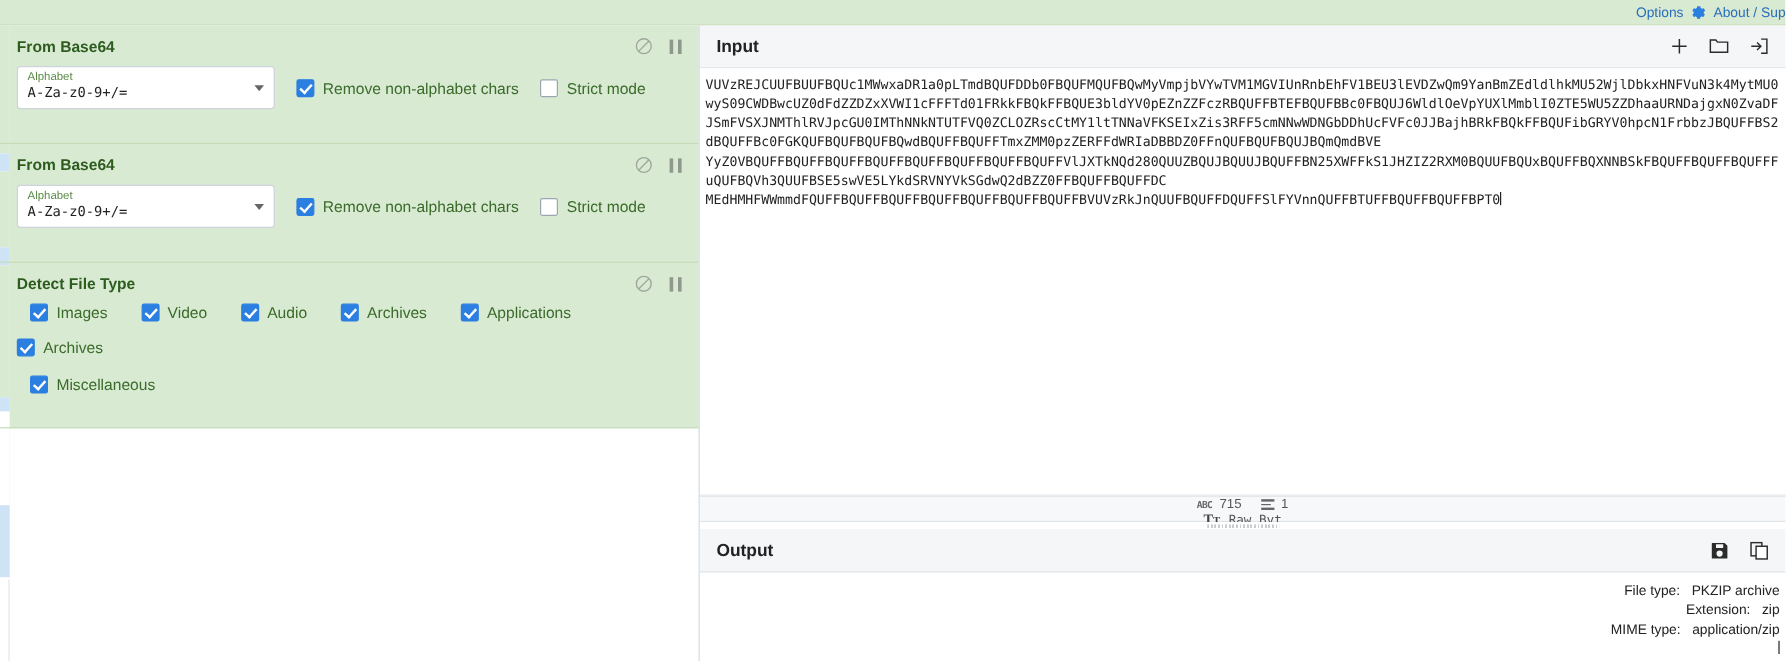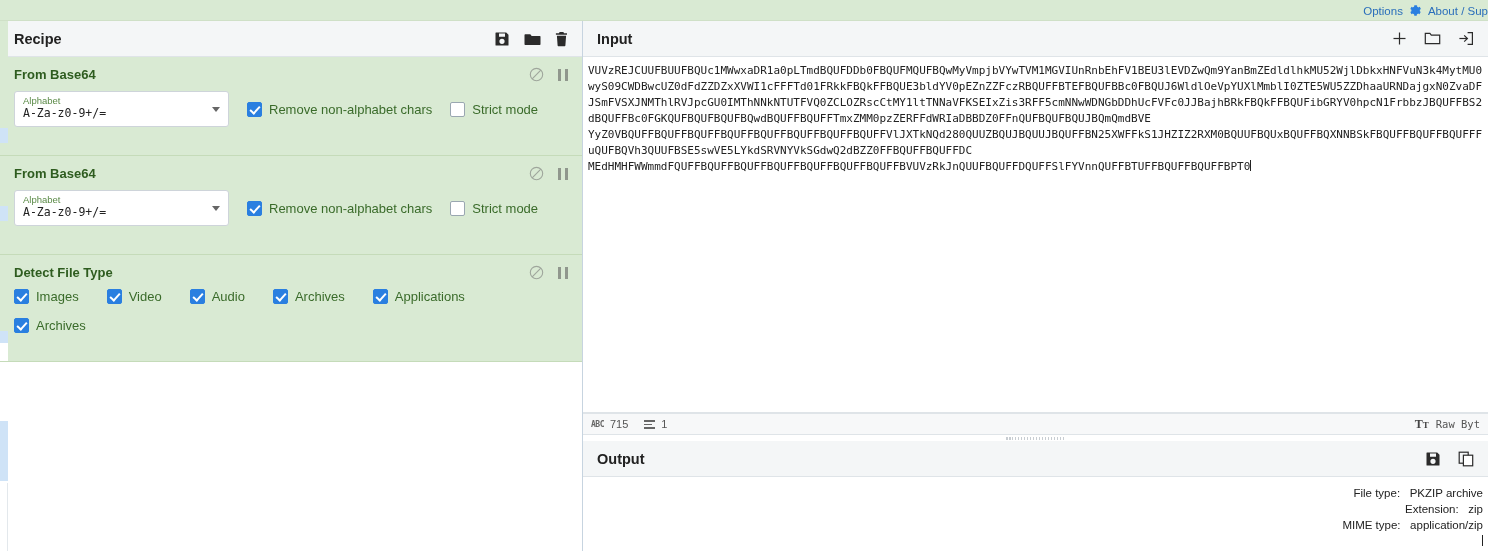--- a/index.html
+++ b/index.html
@@ -179,21 +179,21 @@
     font-size: 13px;
     color: #3a6b2a;
     white-space: nowrap;
   }
   .dft-row {
     display: flex;
     align-items: center;
     flex-wrap: wrap;
     row-gap: 14px;
   }
-  .dft-row .chk-group:first-child { margin-left: 0; }
+  .dft-row .chk-group:first-child { margin-left: 11px; }
   .dft-row .chk-group { margin-left: 0; margin-right: 28px; }
   .dft-row2 { margin-top: 16px; }
 
   .recipe-rest { flex: 1; background: #fff; }
 
   
   .edge-strip {
     position: absolute;
     left: 0; top: 0; bottom: 0;
     width: 8px;
@@ -248,20 +248,21 @@
     height: 22px;
     background: #f7f8f9;
     border-top: 1px solid #dfe4e8;
     border-bottom: 1px solid #dfe4e8;
     display: flex;
     align-items: center;
     padding: 0 8px;
     font-size: 11px;
     color: #555;
     justify-content: space-between;
+    flex-direction: column;
   }
   .sb-left { display: flex; align-items: center; gap: 16px; }
   .sb-item { display: flex; align-items: center; gap: 6px; }
   .sb-ico {
     font-family: "DejaVu Sans Mono", monospace;
     font-size: 8px;
     color: #666;
     letter-spacing: -0.5px;
     font-weight: bold;
   }
@@ -328,40 +329,20 @@
         </svg>
     </span>
     <a href="#" class="opt">About / Sup</a>
   </span>
 </div>
 
 <div class="app">
 
   <div class="recipe-col">
 
-    <div class="panel-title">
-      <span>Recipe</span>
-      <span class="icons">
-        <span>
-          <svg class="ic" width="16" height="16" viewBox="0 0 16 16">
-              <path fill="#2b2b2b" d="M2 1.5h10.2L14.5 3.8V14a.5.5 0 01-.5.5H2a.5.5 0 01-.5-.5V2a.5.5 0 01.5-.5zM5 2.5v3.2h6V2.5H5zm3 5.2a2.6 2.6 0 100 5.2 2.6 2.6 0 000-5.2z"></path>
-            </svg>
-        </span>
-        <span>
-          <svg class="ic" width="17" height="16" viewBox="0 0 17 16">
-              <path fill="#2b2b2b" d="M1.2 3.2h5.1l1.4 1.7h8.1c.4 0 .7.3.7.7v7.6c0 .4-.3.7-.7.7H1.2a.7.7 0 01-.7-.7V3.9c0-.4.3-.7.7-.7z"></path>
-            </svg>
-        </span>
-        <span>
-          <svg class="ic" width="13" height="16" viewBox="0 0 13 16">
-              <path fill="#2b2b2b" d="M4.6 1.1h3.8l.6 1.1h3V3.7H.9V2.2h3.1l.6-1.1zM1.9 4.8h9.2l-.7 9.5c0 .6-.5 1-1 1H3.6c-.5 0-1-.4-1-1L1.9 4.8z"></path>
-            </svg>
-        </span>
-      </span>
-    </div>
 
     <div class="edge-strip">
       <div class="seg seg-a"></div>
         <div class="seg seg-b"></div>
         <div class="seg seg-c"></div>
       <div class="seg seg-d"></div>
         <div class="seg seg-e"></div>
         <div class="seg seg-f"></div>
       <div class="seg seg-g"></div>
         <div class="seg seg-h"></div>
@@ -459,20 +440,26 @@
             <span class="chk on"></span>
             <span class="chk-label">Archives</span>
           </label>
           <label class="chk-group">
             <span class="chk on"></span>
             <span class="chk-label">Applications</span>
           </label>
           <label class="chk-group">
             <span class="chk on"></span>
             <span class="chk-label">Archives</span>
+          </label>
+        </div>
+        <div class="dft-row dft-row2">
+          <label class="chk-group">
+            <span class="chk on"></span>
+            <span class="chk-label">Miscellaneous</span>
           </label>
         </div>
       </div>
     </div>
 
     <div class="recipe-rest"></div>
   </div>
 
   <div class="io-col">
 

